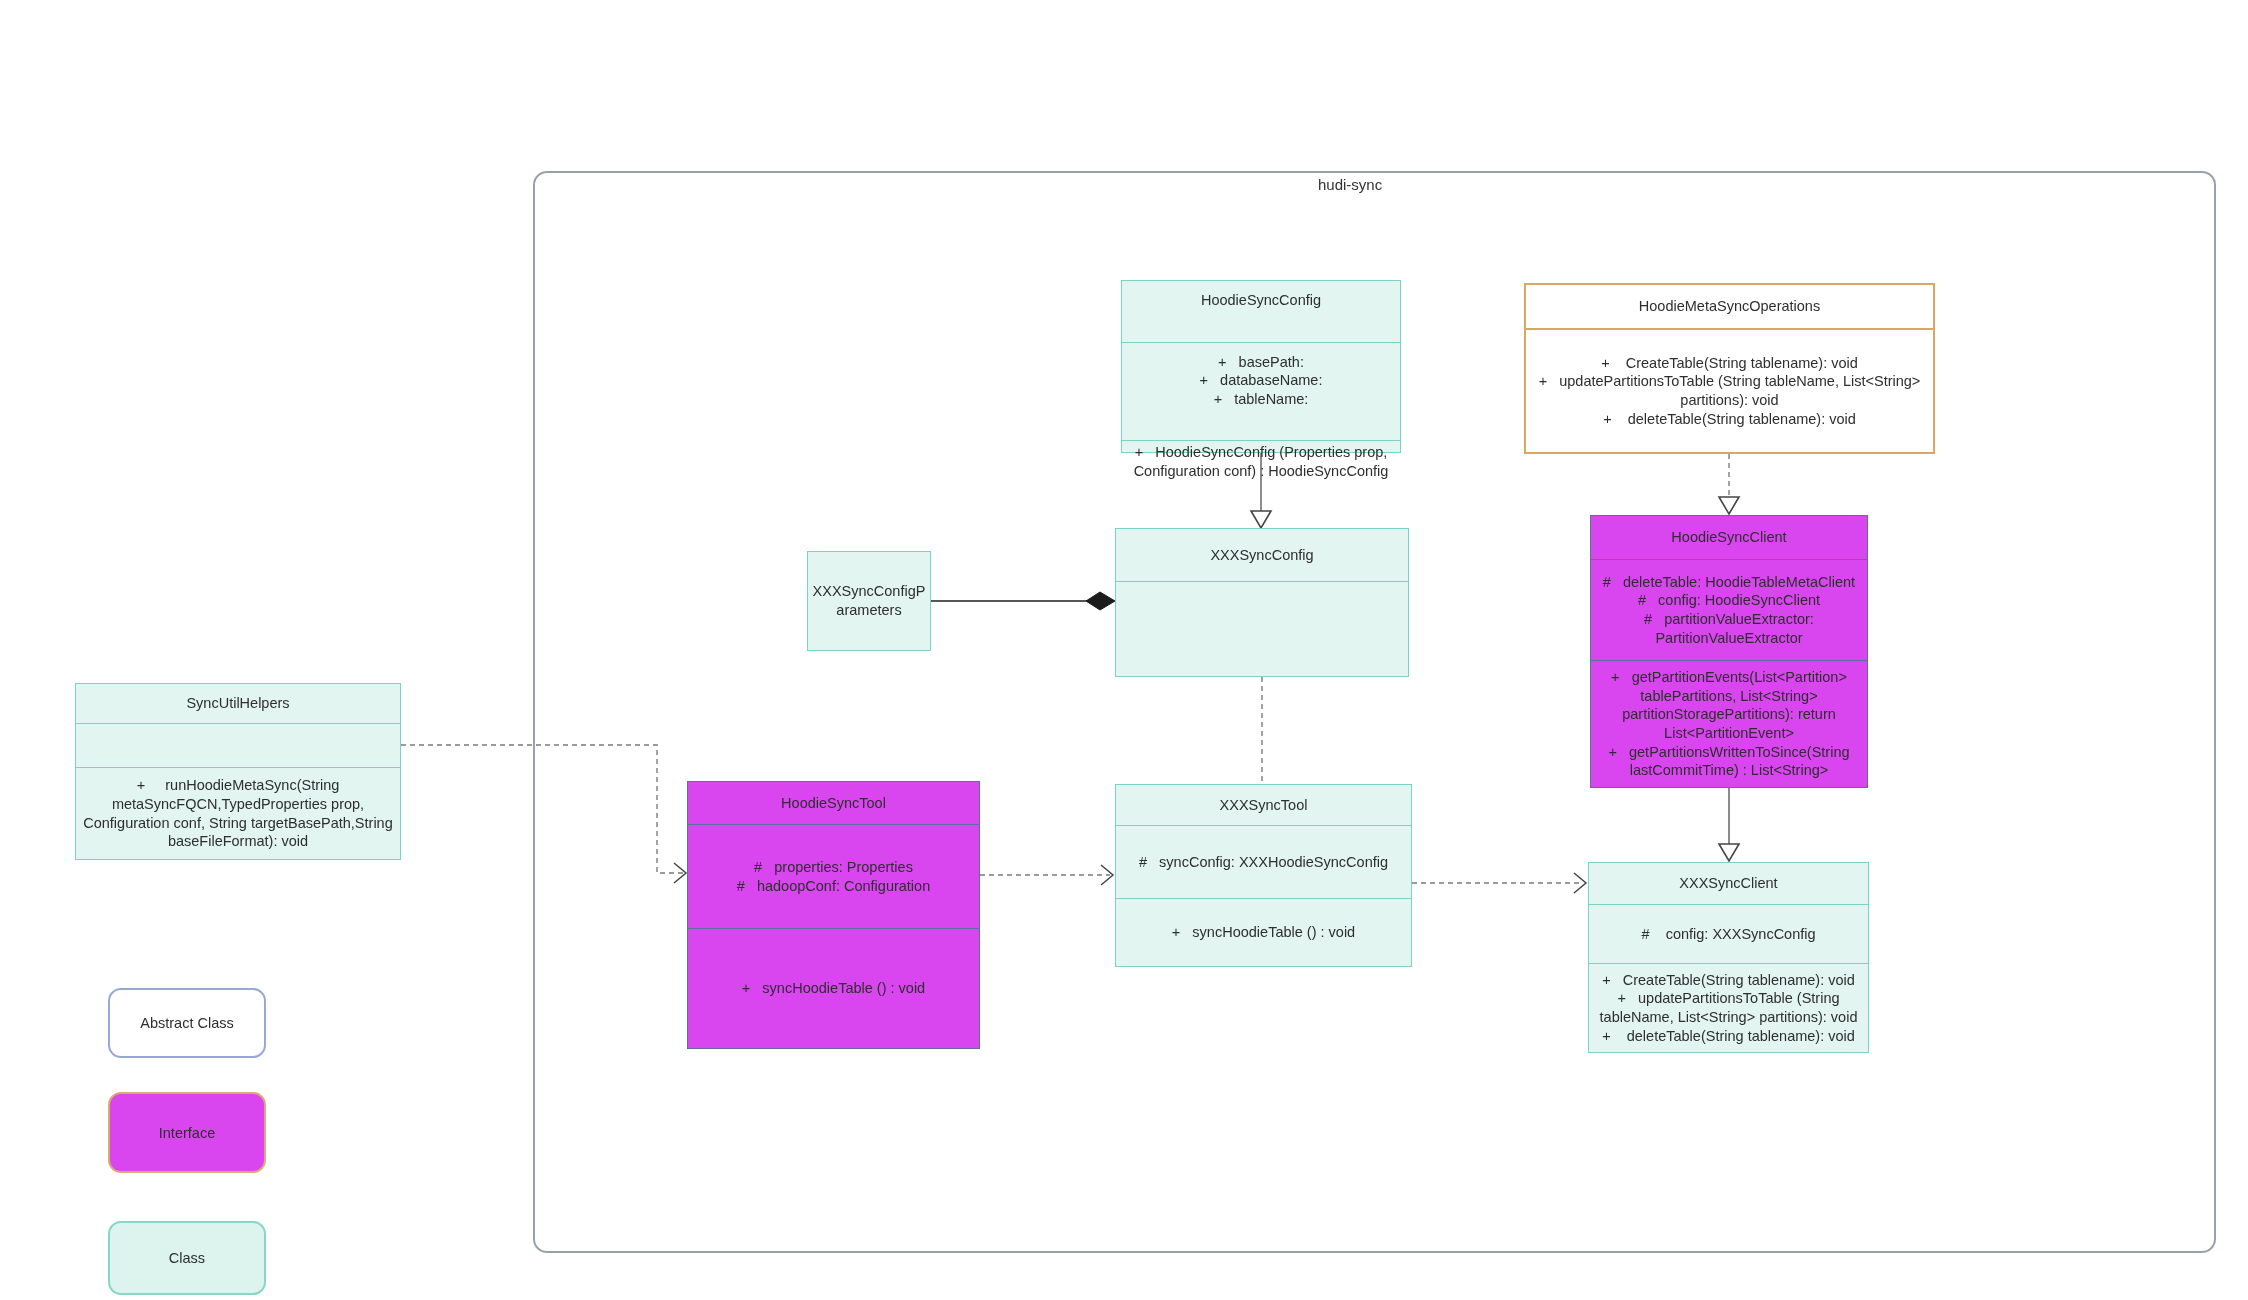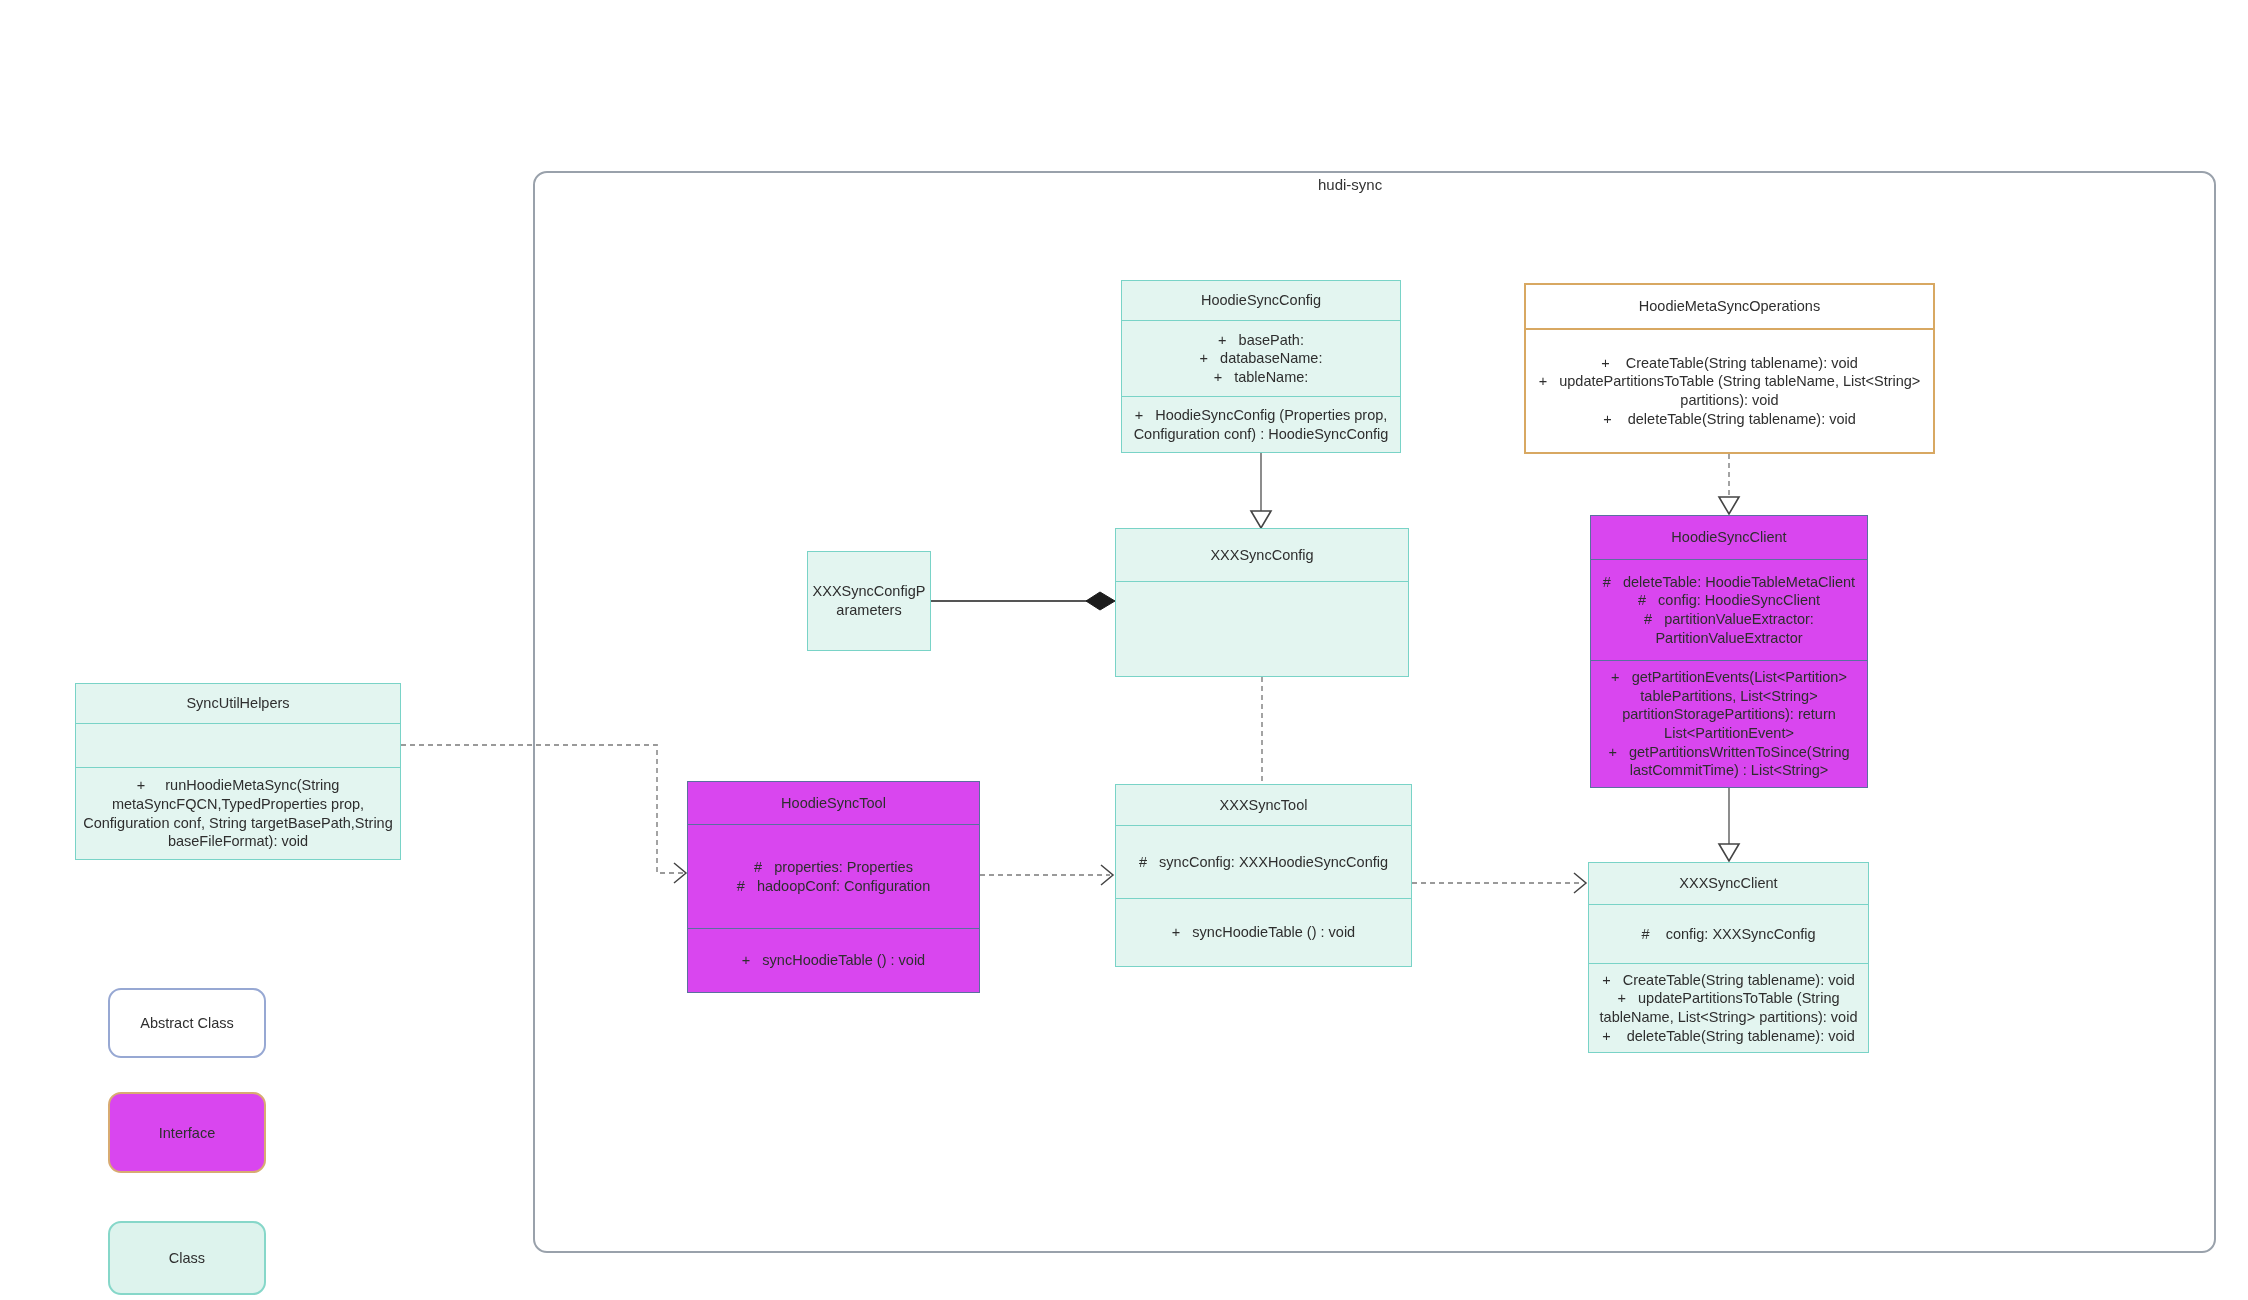--- a/index.html
+++ b/index.html
@@ -64,21 +64,21 @@
   <polyline points="365,745 657,745 657,873 683,873" fill="none" stroke="#9a9a9a" stroke-width="1.8" stroke-dasharray="5 4"></polyline>
   <polyline points="674,863 686,873 674,883" fill="none" stroke="#444444" stroke-width="1.5"></polyline>
 
   <line x1="980" y1="875" x2="1110" y2="875" stroke="#9a9a9a" stroke-width="1.8" stroke-dasharray="5 4"></line>
   <polyline points="1101,865 1113,875 1101,885" fill="none" stroke="#444444" stroke-width="1.5"></polyline>
 
   <line x1="1412" y1="883" x2="1583" y2="883" stroke="#9a9a9a" stroke-width="1.8" stroke-dasharray="5 4"></line>
   <polyline points="1574,873 1586,883 1574,893" fill="none" stroke="#444444" stroke-width="1.5"></polyline>
 </svg>
 
-<div class="uml-box kind-class" style="left:1121px;top:280px;width:280px;height:173px;">
+<div class="uml-box kind-class" style="left:1121px;top:280px;width:280px;height:173px;gap:22px;">
   <div class="sec" style="flex:0 0 39px;">
     <div class="line">HoodieSyncConfig</div>
   </div>
   <div class="sec" style="flex:0 0 76px;">
     <div class="line">+   basePath:</div>
     <div class="line">+   databaseName:</div>
     <div class="line">+   tableName:</div>
   </div>
   <div class="sec grow">
     <div class="line">+   HoodieSyncConfig (Properties prop, Configuration conf) : HoodieSyncConfig</div>
@@ -112,21 +112,21 @@
 <div class="uml-box kind-class" style="left:75px;top:683px;width:326px;height:177px;">
   <div class="sec" style="flex:0 0 39px;">
     <div class="line">SyncUtilHelpers</div>
   </div>
   <div class="sec" style="flex:0 0 44px;"></div>
   <div class="sec grow">
     <div class="line">+     runHoodieMetaSync(String metaSyncFQCN,TypedProperties prop, Configuration conf, String targetBasePath,String baseFileFormat): void</div>
   </div>
 </div>
 
-<div class="uml-box kind-abstract" style="left:687px;top:781px;width:293px;height:212px;">
+<div class="uml-box kind-abstract" style="left:687px;top:781px;width:293px;height:268px;">
   <div class="sec" style="flex:0 0 42px;">
     <div class="line">HoodieSyncTool</div>
   </div>
   <div class="sec" style="flex:0 0 104px;">
     <div class="line">#   properties: Properties</div>
     <div class="line">#   hadoopConf: Configuration</div>
   </div>
   <div class="sec grow">
     <div class="line">+   syncHoodieTable () : void</div>
   </div>

